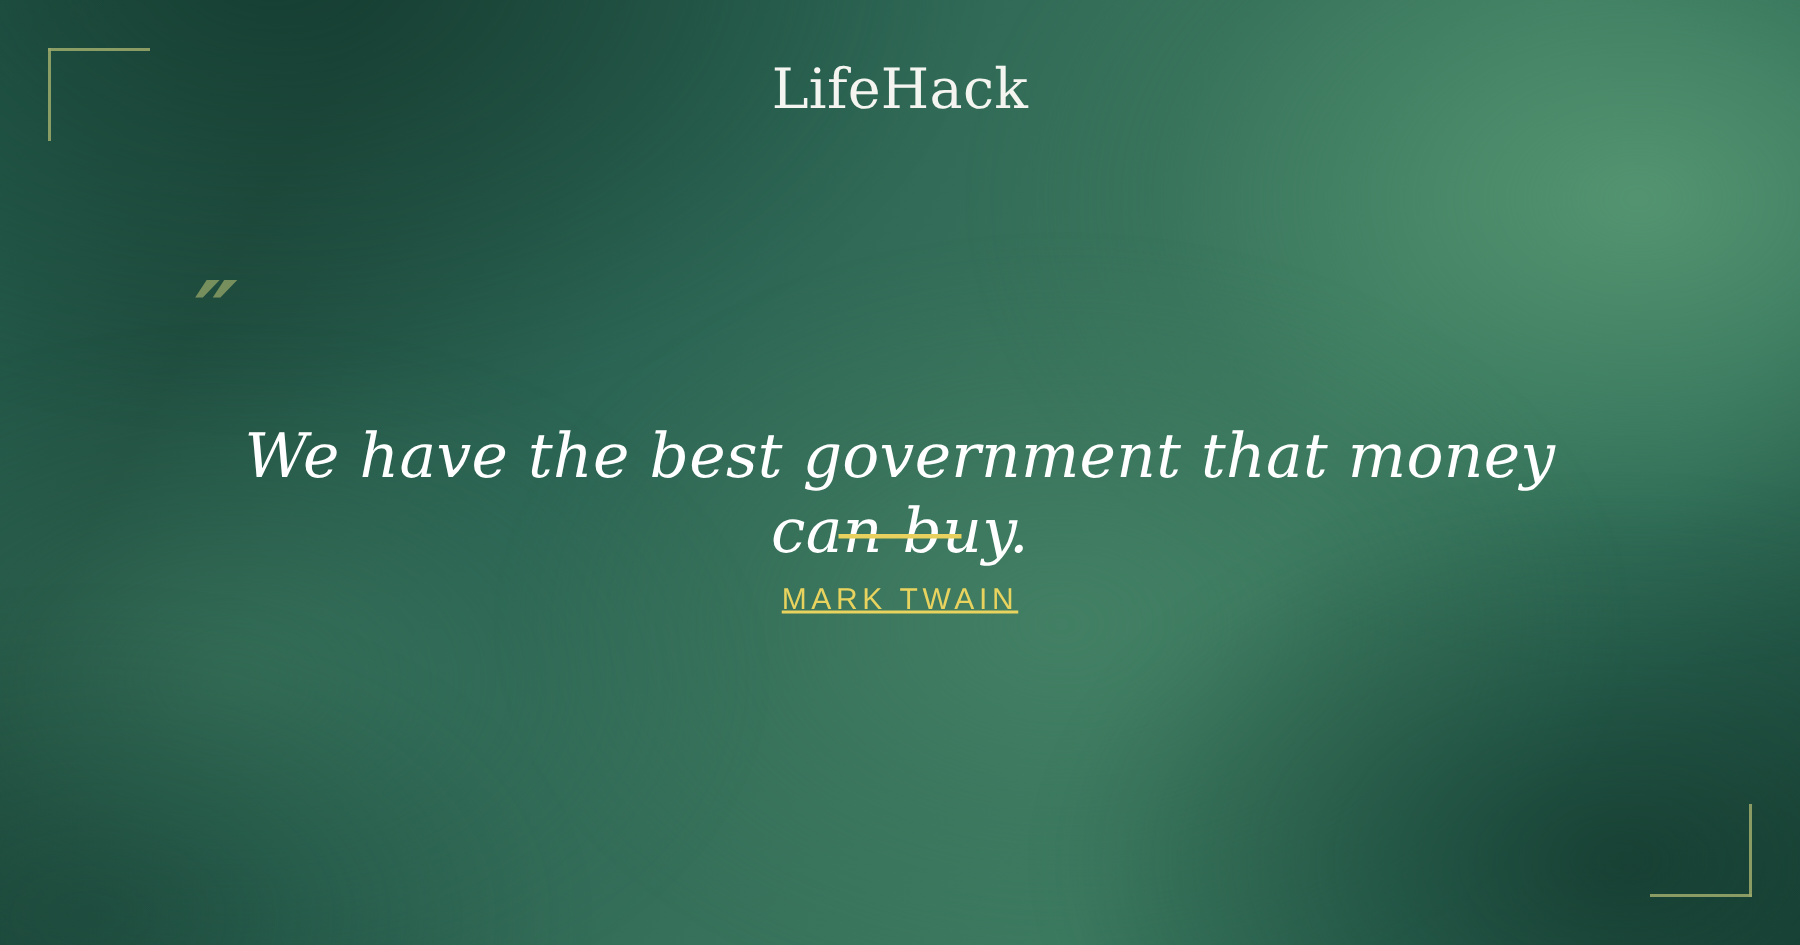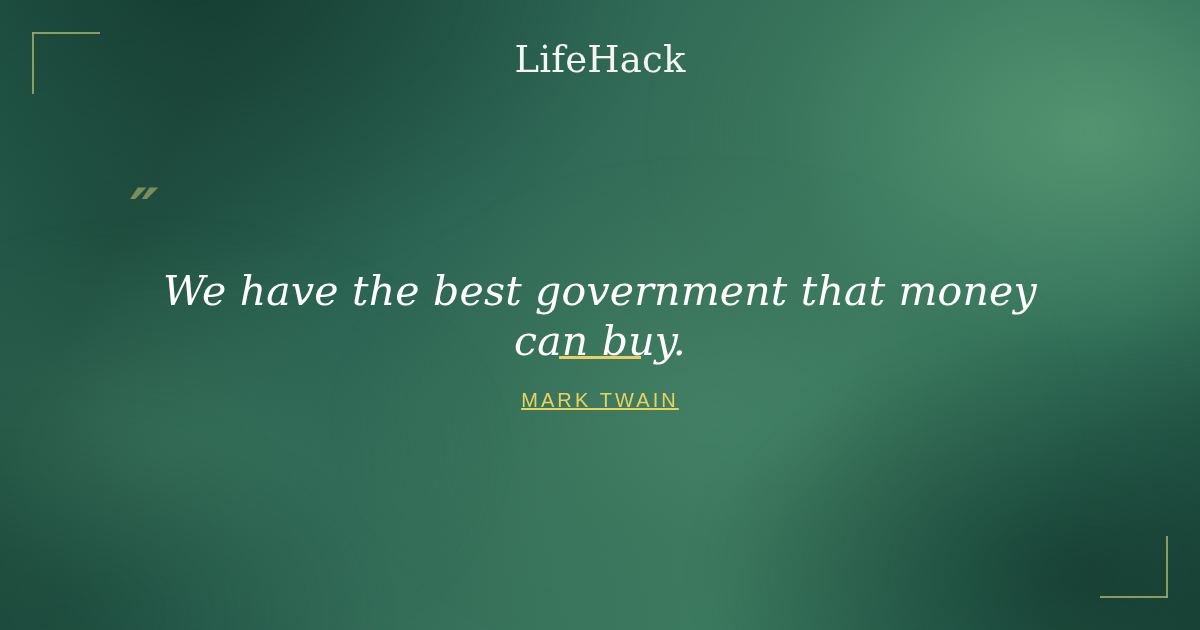--- a/index.html
+++ b/index.html
@@ -170,21 +170,21 @@
     text-align: center;
   }
   .quote-text {
     font-family: "DejaVu Serif", "Liberation Serif", serif;
     font-style: italic;
     font-weight: 400;
     font-size: 41px;
     line-height: 1.22;
     color: #ffffff;
     letter-spacing: 0.2px;
-    margin: 4px auto;
+    margin: 17px auto;
     max-width: 900px;
   }
 
   .divider {
     position: absolute;
     left: 50%;
     top: 356px;
     transform: translateX(-50%);
     width: 82px;
     height: 3px;

